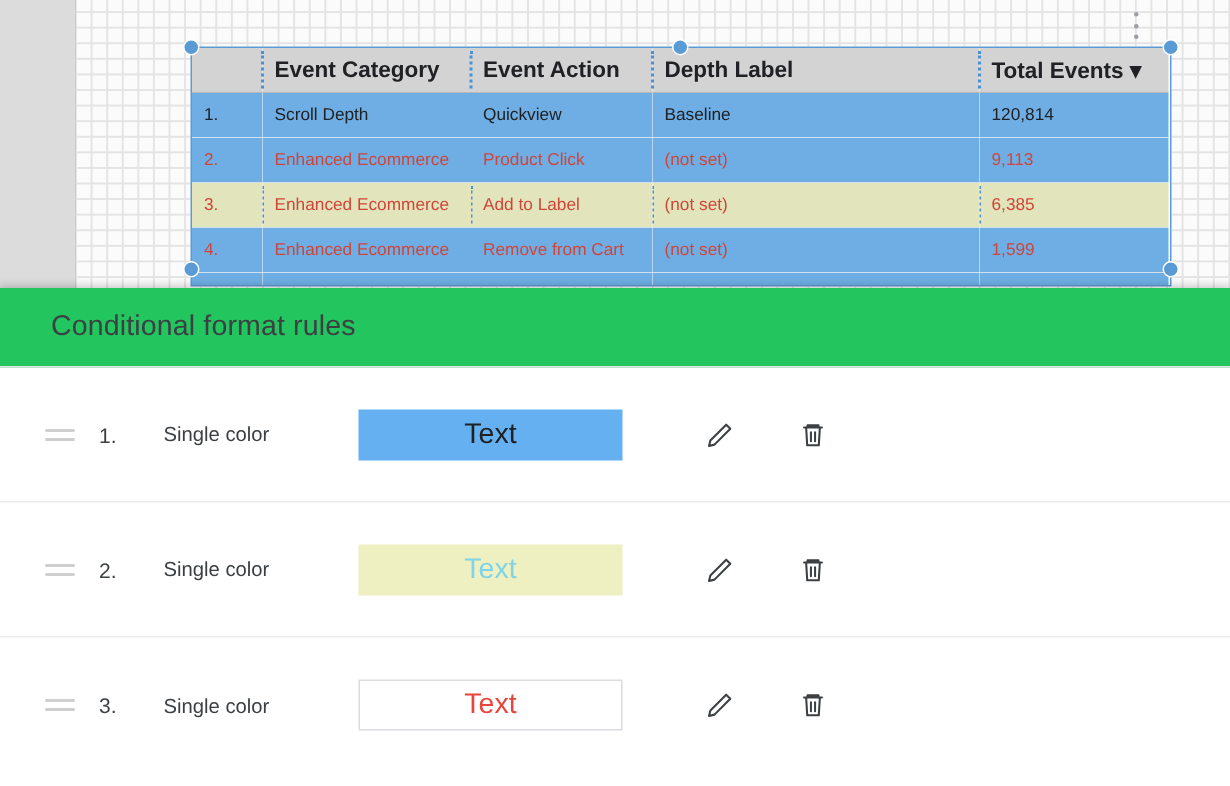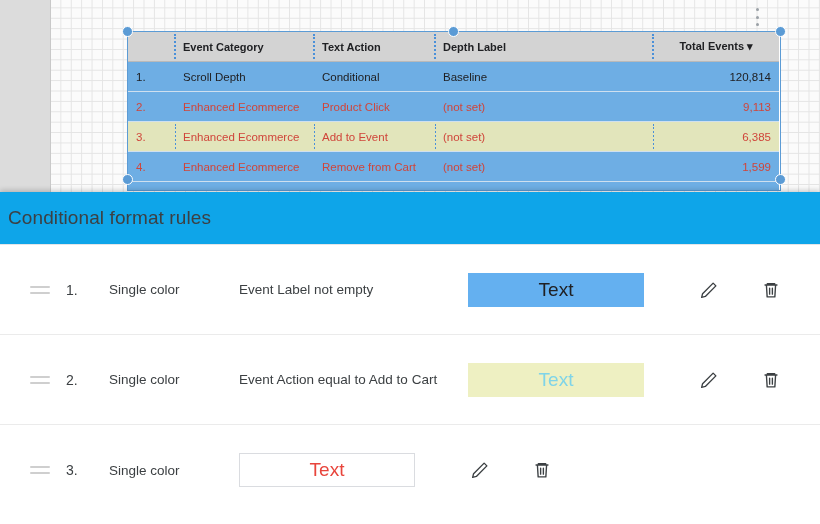--- a/index.html
+++ b/index.html
@@ -85,41 +85,41 @@
   .tbl col.c-idx { width: 47px; }
   .tbl col.c-cat { width: 139px; }
   .tbl col.c-act { width: 121px; }
   .tbl col.c-lbl { width: 218px; }
   .tbl col.c-tot { width: 126px; }
 
   .tbl thead th {
     background: #d3d3d3;
     color: #202124;
     font-weight: bold;
-    font-size: 11px;
+    font-size: 15px;
     height: 29px;
     padding: 0 8px;
     text-align: left;
     vertical-align: middle;
     white-space: nowrap;
     border-bottom: 1px solid #b9b9b9;
     position: relative;
   }
-  .tbl thead th.num { text-align: center; }
+  .tbl thead th.num { text-align: left; }
   .tbl tbody td {
     height: 29px;
     padding: 0 8px;
     vertical-align: middle;
     white-space: nowrap;
     overflow: hidden;
     font-size: 11.5px;
     position: relative;
     border-bottom: 1px solid #cfe0ef;
   }
-  .tbl tbody td.num { text-align: right; }
+  .tbl tbody td.num { }
 
   tr.row-blue td { background: #6eaee4; }
   tr.row-khaki td { background: #e2e5bb; }
   tr.txt-dark td { color: #202124; }
   tr.txt-red td { color: #d0453a; }
 
   
   .colguide {
     position: absolute;
     left: -1px; top: 2px; bottom: 2px;
@@ -146,25 +146,25 @@
   #rules-panel {
     position: absolute;
     left: 0; top: 192px;
     width: 820px;
     height: 332px;
     background: #ffffff;
     box-shadow: 0 -2px 5px rgba(0,0,0,0.18);
   }
   #panel-header {
     height: 53px;
-    background: #0ea5e9;
+    background: #22c55e;
     border-bottom: 1px solid #e3e5e8;
     display: flex;
     align-items: center;
-    padding-left: 8px;
+    padding-left: 34px;
     box-sizing: border-box;
     text-align: right;
   }
   #panel-title {
     font-size: 19px;
     color: #3c4043;
     font-weight: normal;
     letter-spacing: 0.1px;
   }
 
@@ -266,57 +266,57 @@
       </colgroup>
       <thead>
         <tr>
           <th></th>
           <th>
             <span class="colguide"></span>
             <span>Event Category</span>
           </th>
           <th>
             <span class="colguide"></span>
-            <span>Text Action</span>
+            <span>Event Action</span>
           </th>
           <th>
             <span class="colguide"></span>
             <span>Depth Label</span>
           </th>
           <th class="num">
             <span class="colguide"></span>
             <span>Total Events</span>
             <span>▾</span>
           </th>
         </tr>
       </thead>
       <tbody>
         <tr class="row-blue txt-dark">
           <td>1.</td>
           <td>Scroll Depth</td>
-          <td>Conditional</td>
+          <td>Quickview</td>
           <td>Baseline</td>
           <td class="num">120,814</td>
         </tr>
         <tr class="row-blue txt-red">
           <td>2.</td>
           <td>Enhanced Ecommerce</td>
           <td>Product Click</td>
           <td>(not set)</td>
           <td class="num">9,113</td>
         </tr>
         <tr class="row-khaki txt-red">
           <td>3.</td>
           <td>
             <span class="colguide"></span>
             <span>Enhanced Ecommerce</span>
           </td>
           <td>
             <span class="colguide"></span>
-            <span>Add to Event</span>
+            <span>Add to Label</span>
           </td>
           <td>
             <span class="colguide"></span>
             <span>(not set)</span>
           </td>
           <td class="num">
             <span class="colguide"></span>
             <span>6,385</span>
           </td>
         </tr>
@@ -350,21 +350,20 @@
     <span id="panel-title">Conditional format rules</span>
   </div>
 
   <div class="rule-row">
     <div class="drag-handle">
       <i></i>
       <i></i>
     </div>
     <div class="rule-index">1.</div>
     <div class="rule-type">Single color</div>
-    <div class="rule-desc">Event Label not empty</div>
     <div class="swatch" style="background:#64b0f0;color:#202124;border:none;">
       <span>Text</span>
     </div>
     <div class="rule-actions">
       <div class="icon-btn">
         <svg width="22" height="22" viewBox="0 0 24 24" fill="none" stroke="#3c4043" stroke-width="1.5" stroke-linecap="round" stroke-linejoin="round">
           <path d="M16.5 4.5l3 3L8 19l-4 1 1-4z"></path>
         </svg>
       </div>
       <div class="icon-btn">
@@ -375,21 +374,20 @@
     </div>
   </div>
 
   <div class="rule-row">
     <div class="drag-handle">
       <i></i>
       <i></i>
     </div>
     <div class="rule-index">2.</div>
     <div class="rule-type">Single color</div>
-    <div class="rule-desc">Event Action equal to Add to Cart</div>
     <div class="swatch" style="background:#eef0c2;color:#7fd4e8;border:none;">
       <span>Text</span>
     </div>
     <div class="rule-actions">
       <div class="icon-btn">
         <svg width="22" height="22" viewBox="0 0 24 24" fill="none" stroke="#3c4043" stroke-width="1.5" stroke-linecap="round" stroke-linejoin="round">
           <path d="M16.5 4.5l3 3L8 19l-4 1 1-4z"></path>
         </svg>
       </div>
       <div class="icon-btn">

